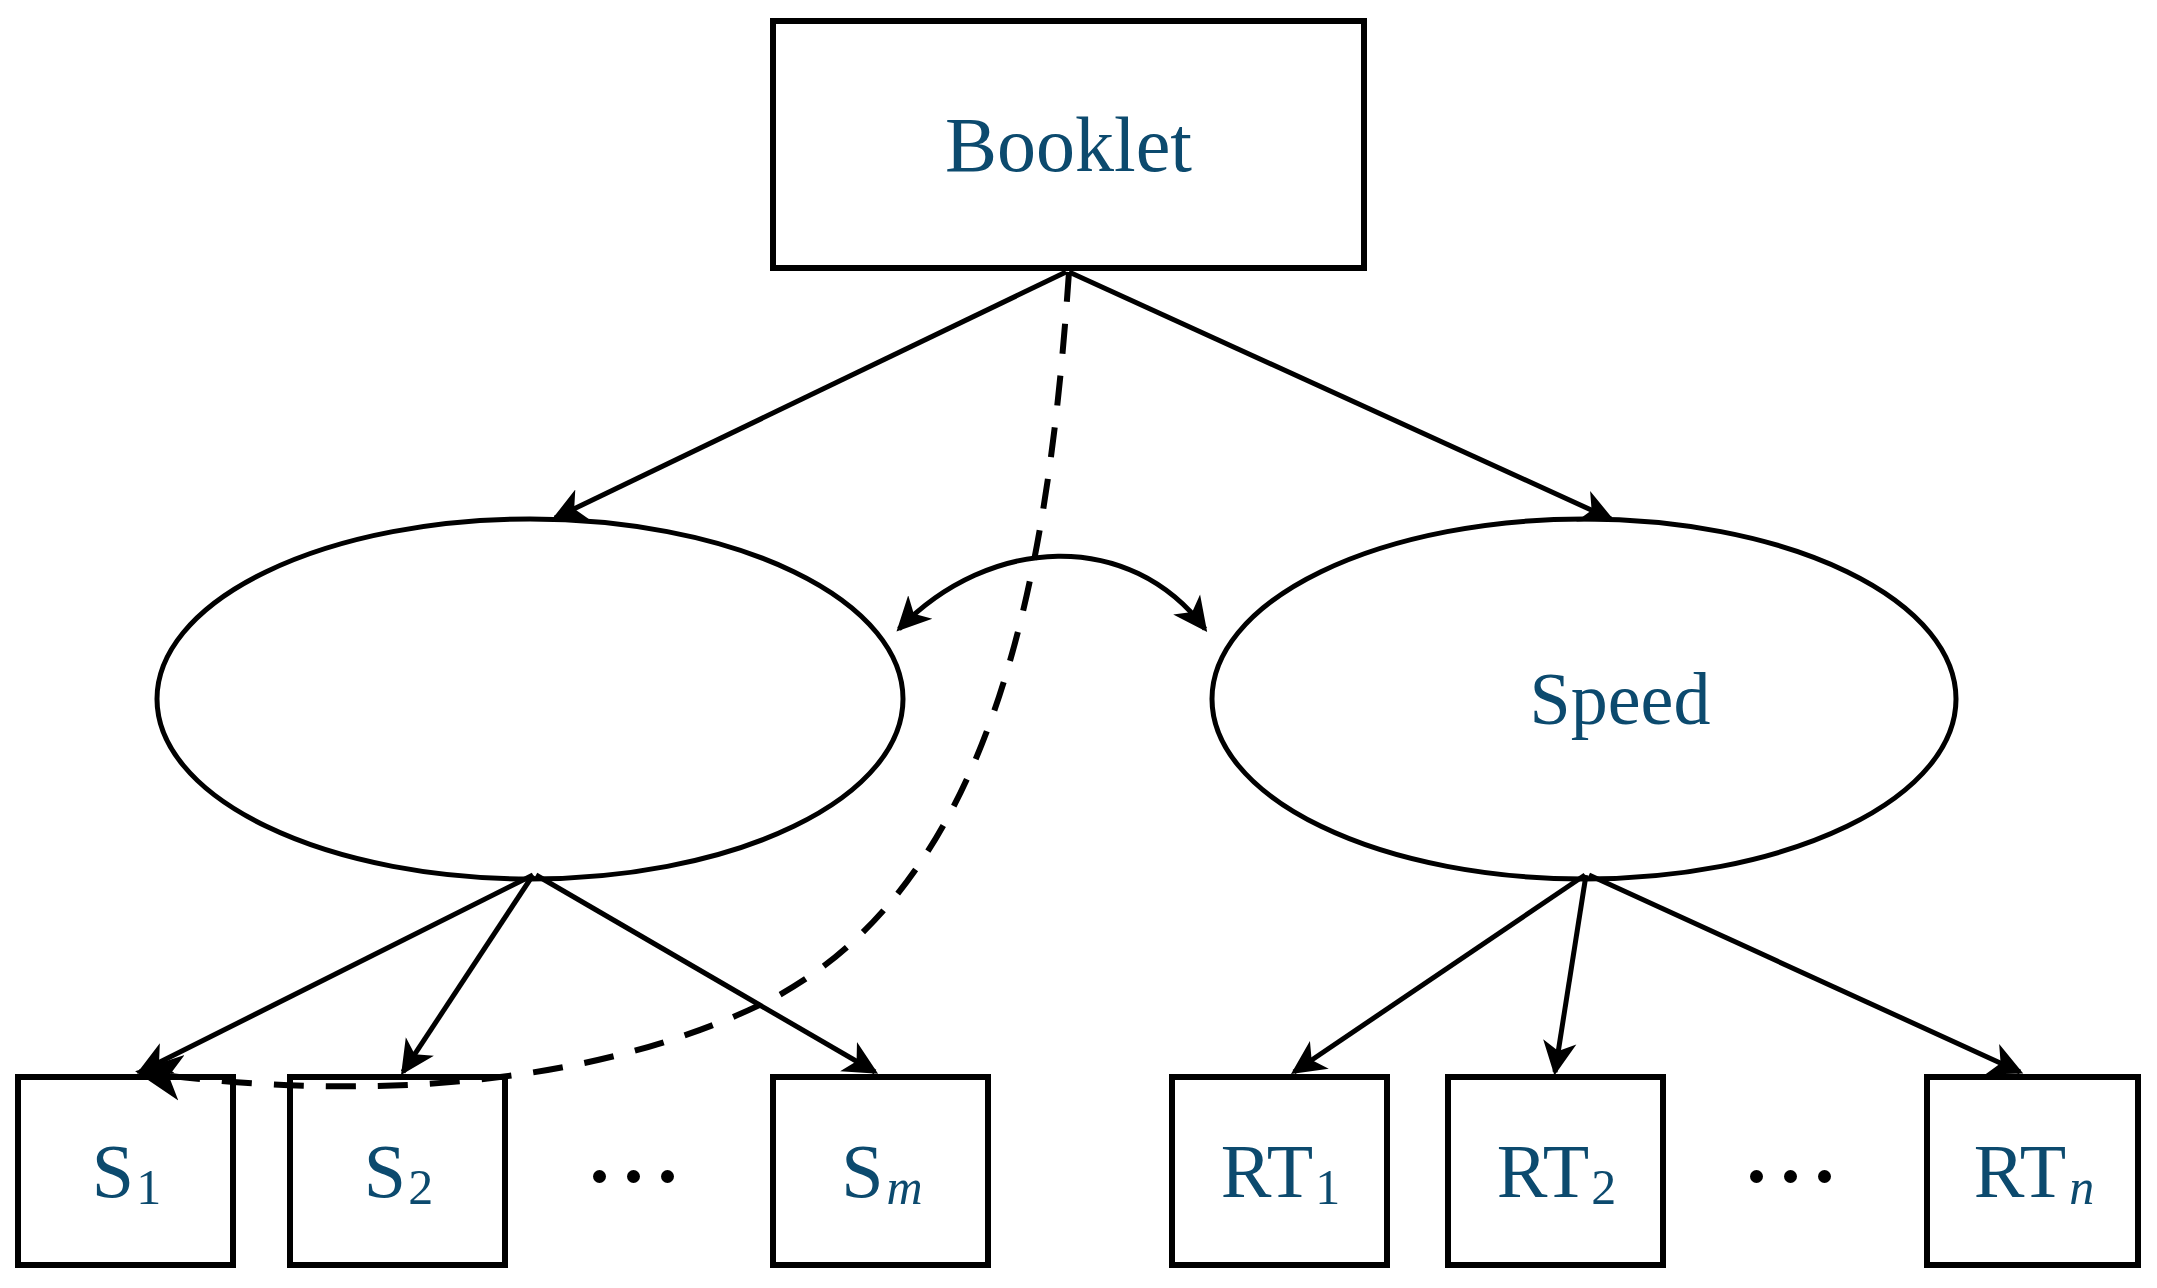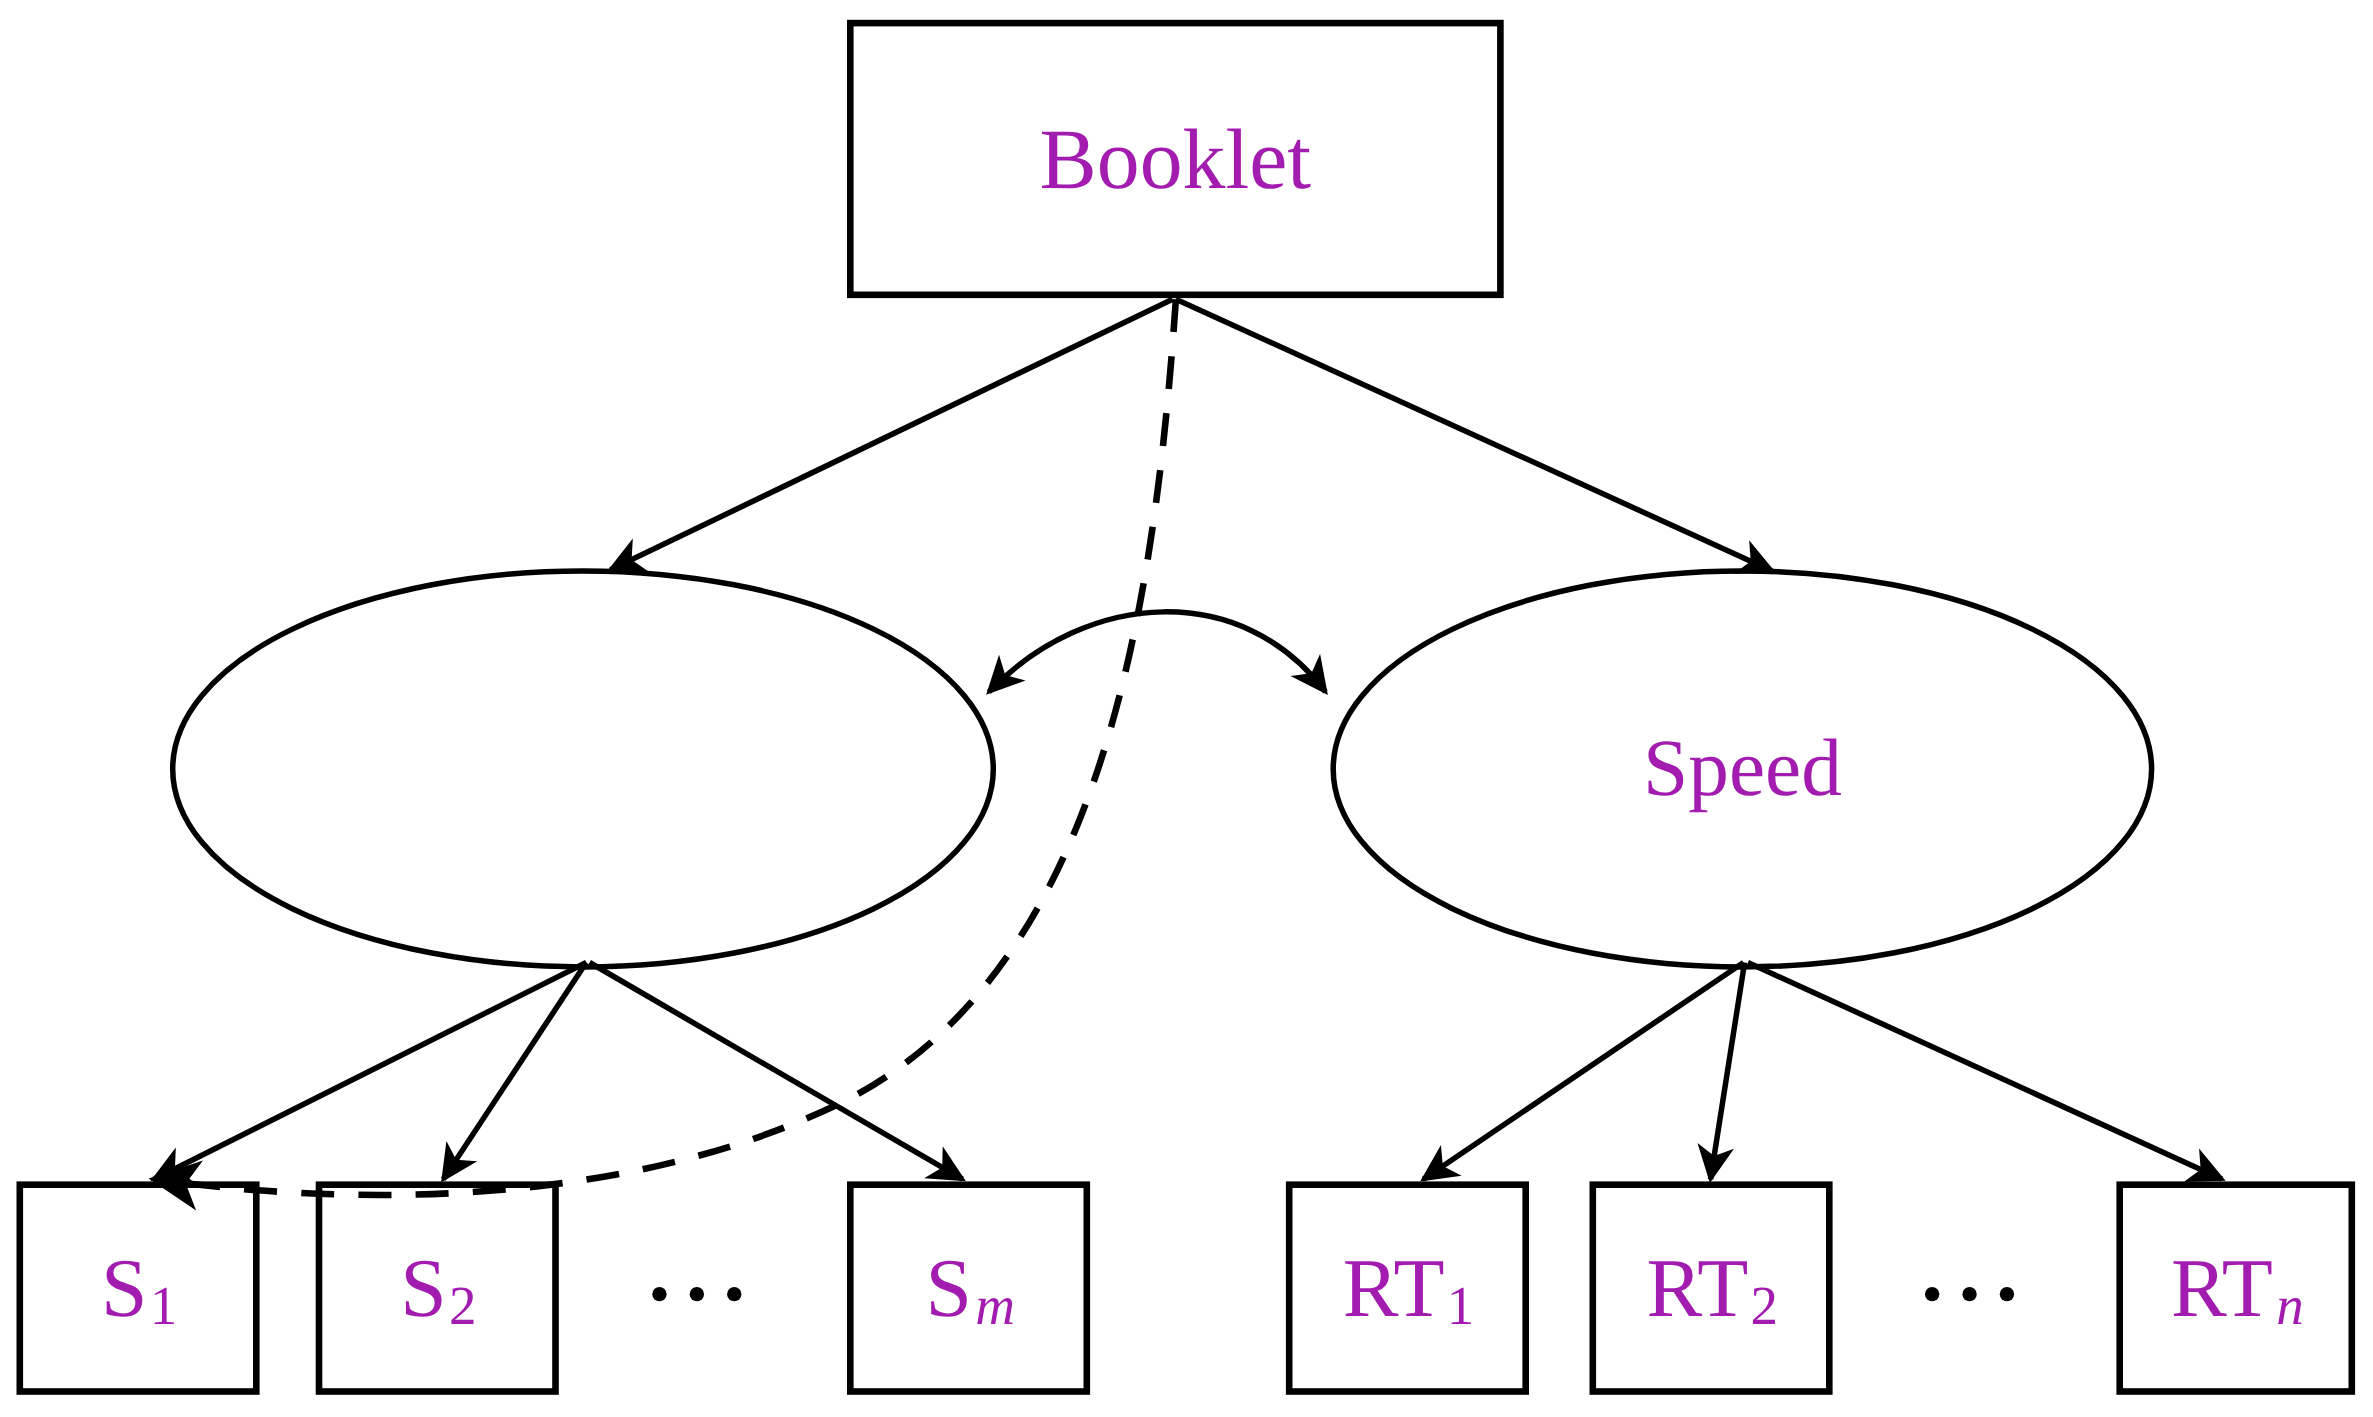--- a/index.html
+++ b/index.html
@@ -23,21 +23,21 @@
     width: 2157px;
     height: 1288px;
     display: block;
   }
   .node-label {
     position: absolute;
     display: flex;
     align-items: center;
     justify-content: center;
     text-align: center;
-    color: #a21caf;
+    color: #0c4a6e;
     font-family: "Liberation Serif", "DejaVu Serif", serif;
     white-space: nowrap;
     pointer-events: none;
     line-height: 1;
   }
   .label-booklet { font-size: 78px; }
   .label-latent  { font-size: 74px; }
   .label-obs     { font-size: 76px; }
   .label-obs .sub {
     font-size: 50px;
@@ -115,21 +115,21 @@
     <line x1="1586" y1="875" x2="1555" y2="1072" stroke="#000000" stroke-width="5" marker-end="url(#arrowFilled)"></line>
 
     <line x1="1589" y1="875" x2="2020" y2="1072" stroke="#000000" stroke-width="5" marker-end="url(#arrowFilled)"></line>
 
     <path d="M 1069 272 C 1049 560 1000 880 770 1000 C 560 1104 300 1094 140 1072" fill="none" stroke="#000000" stroke-width="6" stroke-dasharray="30 22" stroke-linecap="butt" marker-end="url(#arrowFilledSm)"></path>
   </svg>
 
   <div class="node-label label-booklet" style="left:773px; top:21px; width:591px; height:247px;">Booklet</div>
 
 
-  <div class="node-label label-latent" style="left:1212px; top:619px; width:744px; height:160px;">Speed</div>
+  <div class="node-label label-latent" style="left:1248px; top:619px; width:744px; height:160px;">Speed</div>
 
   <div class="node-label label-obs" style="left:18px; top:1077px; width:215px; height:188px;">
     <span>S</span>
       <span class="sub">1</span>
   </div>
 
   <div class="node-label label-obs" style="left:290px; top:1077px; width:215px; height:188px;">
     <span>S</span>
       <span class="sub">2</span>
   </div>

